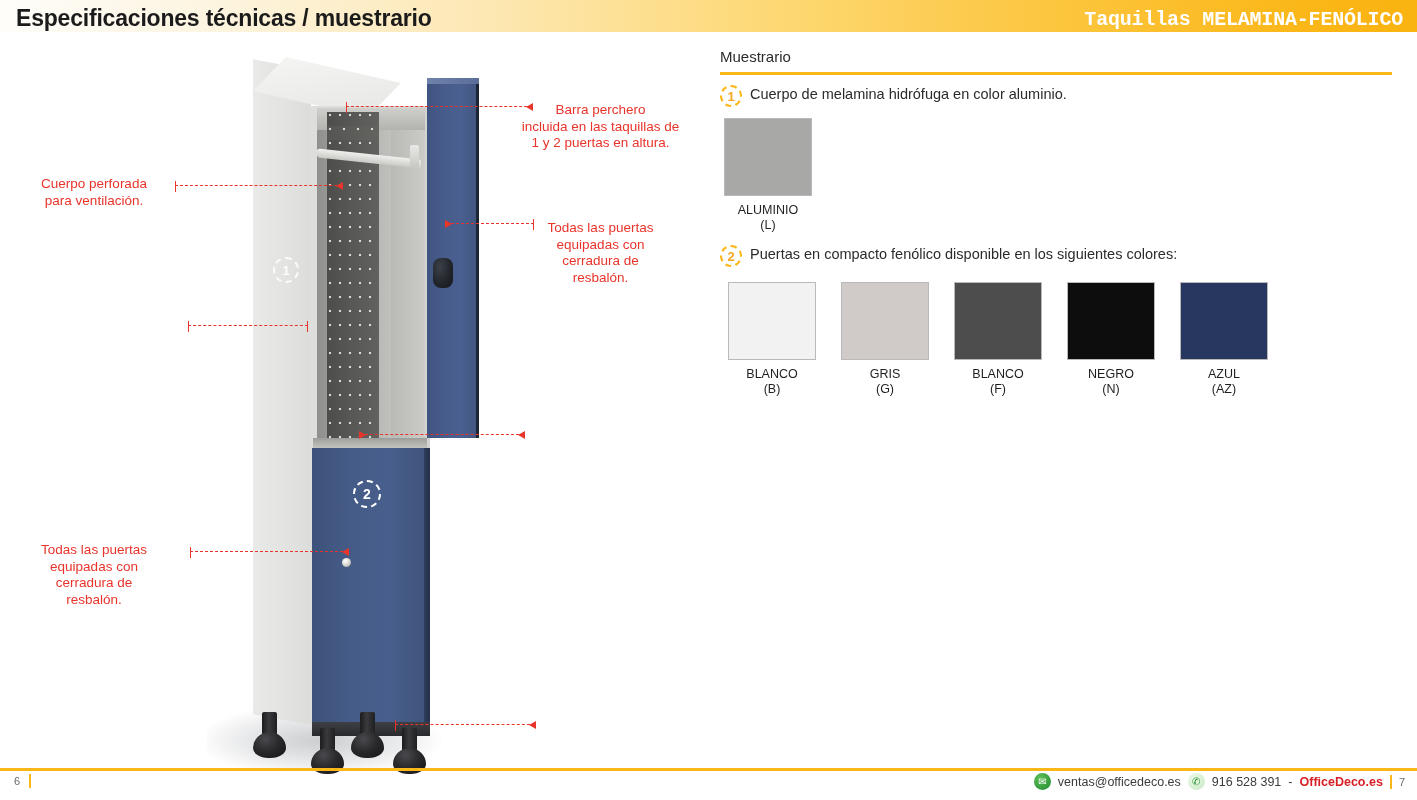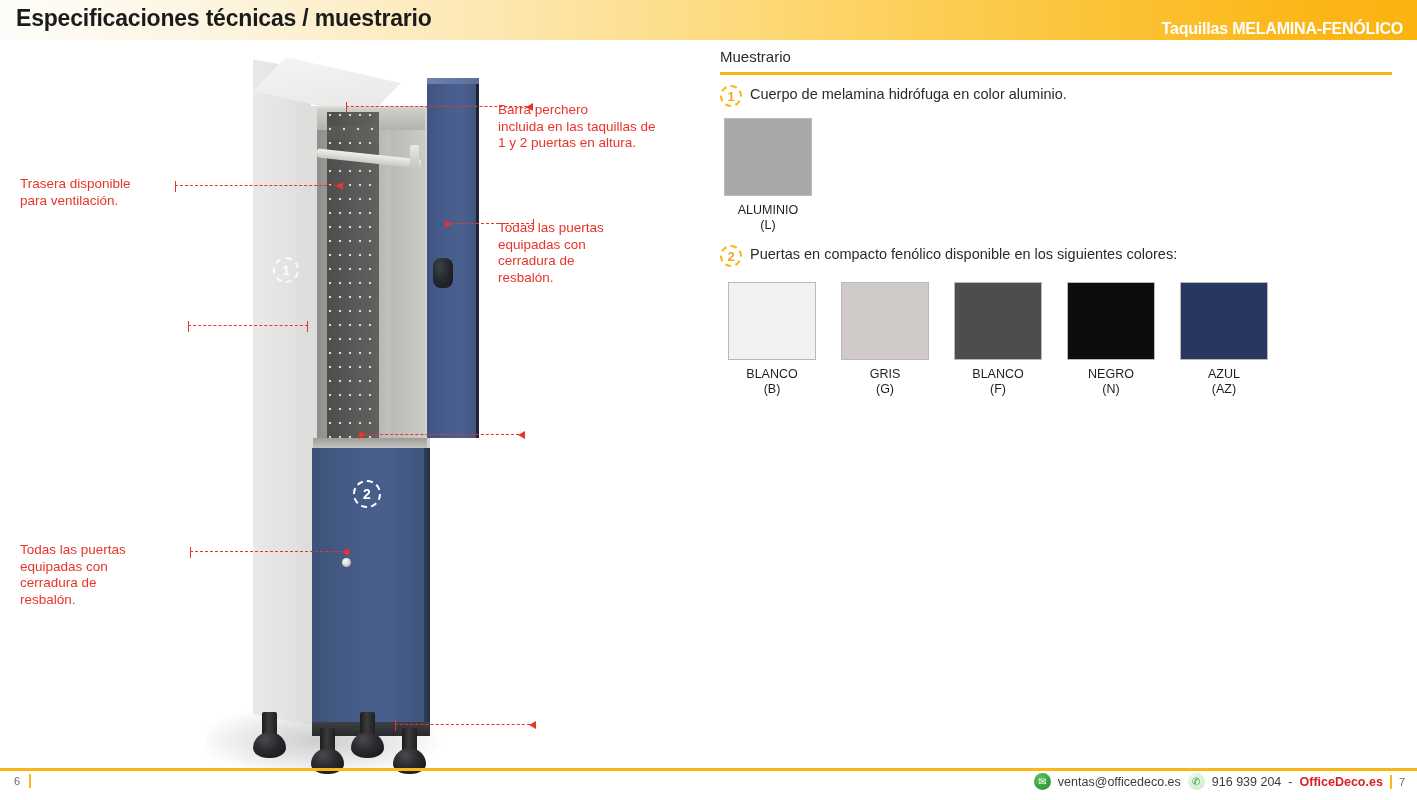--- a/index.html
+++ b/index.html
@@ -11,34 +11,35 @@
   }
   #page {
     position: relative;
     width: 1417px; height: 800px;
     background: #fff;
   }
 
   
   #header-band {
     position: absolute; left: 0; top: 0;
-    width: 1417px; height: 40px;
+    width: 1417px; height: 32px;
     background: linear-gradient(to right,
         #fefdfa 0%, #fdf4de 16%, #fde8b4 34%,
         #fdd873 55%, #fcc63f 74%, #fbb718 92%, #fab310 100%);
   }
   #header-title-left {
     position: absolute; left: 16px; top: 5px;
     font-size: 23px; font-weight: bold; color: #1b1b1b;
     letter-spacing: -0.2px;
   }
   #header-title-right {
-    position: absolute; right: 14px; top: 20px;
-    font-size: 16px; font-weight: bold; color: #ffffff;
+    position: absolute; right: 14px; top: 8px;
+    font-size: 20px; font-weight: bold; color: #ffffff;
     letter-spacing: -0.2px;
+    font-family: Liberation Mono, monospace;
   }
 
   
   #drawing-panel {
     position: absolute; left: 0; top: 40px;
     width: 710px; height: 725px;
   }
 
   
   #locker { position: absolute; left: 205px; top: 10px; width: 250px; height: 720px; }
@@ -186,21 +187,21 @@
   }
 
   
   .anno-text {
     position: absolute;
     color: #e8342a;
     font-size: 13.5px;
     line-height: 16.5px;
     white-space: pre-line;
   }
-  .anno-center{ }
+  .anno-center{ text-align: center; }
 
   .leader {
     position: absolute; height: 0;
     border-top: 1.6px dashed #e8342a;
   }
   .cap {
     position: absolute; width: 0; height: 11px;
     border-left: 1.6px solid #e8342a;
     top: -5px;
   }
@@ -356,21 +357,21 @@
         <span class="arrow-end"></span>
     </div>
     <div class="anno-text anno-center" style="left:498px; top:62px; width:205px;">Barra perchero
 incluida en las taquillas de
 1 y 2 puertas en altura.</div>
 
     <div class="leader" style="left:175px; top:145px; width:167px;">
       <span class="cap cap-start"></span>
         <span class="arrow-end"></span>
     </div>
-    <div class="anno-text anno-center" style="left:20px; top:136px; width:148px;">Trasera disponible
+    <div class="anno-text anno-center" style="left:20px; top:136px; width:148px;">Cuerpo perforada
 para ventilación.</div>
 
     <div class="leader" style="left:446px; top:183px; width:88px;">
       <span class="arrow-start"></span>
         <span class="cap cap-end"></span>
     </div>
     <div class="anno-text anno-center" style="left:498px; top:180px; width:205px;">Todas las puertas
 equipadas con
 cerradura de
 resbalón.</div>
@@ -442,20 +443,20 @@
 
   <div id="footer-left">
     <span>6</span>
     <span id="footer-divider-left"></span>
   </div>
 
   <div id="footer-right">
     <span class="f-icon" id="mail-icon">✉</span>
     <span>ventas@officedeco.es</span>
     <span class="f-icon" id="phone-icon">✆</span>
-    <span>916 939 204</span>
+    <span>916 528 391</span>
     <span>-</span>
     <span id="brand-name">OfficeDeco.es</span>
     <span id="footer-divider-right"></span>
     <span id="footer-page-right">7</span>
   </div>
 
 </div>
 
 </body></html>

